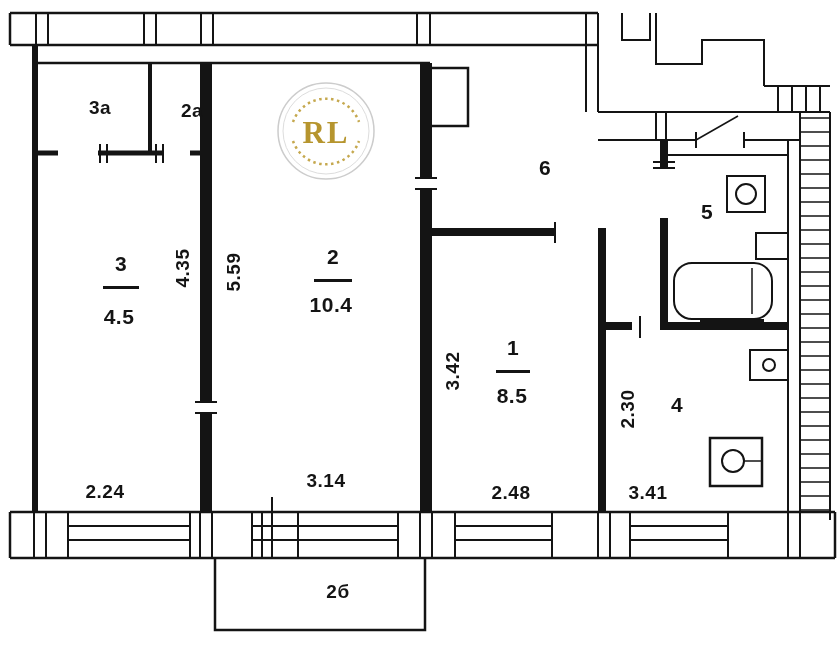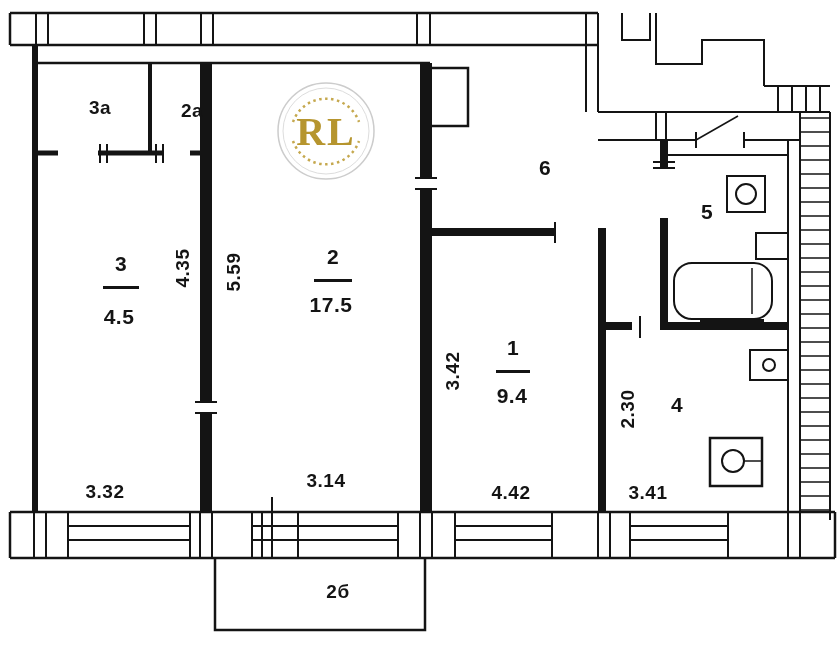--- a/index.html
+++ b/index.html
@@ -12,21 +12,21 @@
     position:absolute;transform:translate(-50%,-50%);
     font-weight:700;font-size:21px;line-height:1;white-space:nowrap;
     color:#141414;letter-spacing:0.5px;
   }
   .lbl.small{font-size:19px;}
   .lbl.dim{font-size:19px;}
   .lbl.vert{transform:translate(-50%,-50%) rotate(-90deg);}
   .fline{position:absolute;height:2.5px;background:#141414;}
   .logo-text{
     position:absolute;left:326px;top:132px;transform:translate(-50%,-50%);
-    font-family:"Liberation Serif",serif;font-weight:700;font-size:40px;
+    font-family:"Liberation Serif",serif;font-weight:700;font-size:31px;
     color:var(--logo-gold,#b6952e);letter-spacing:2px;line-height:1;
   }
 </style>
 </head>
 <body>
 
 <div class="stage">
 
   <svg class="plan" width="837" height="650" viewBox="0 0 837 650">
 
@@ -124,34 +124,34 @@
 
   <div class="lbl small" style="left:100px;top:107px">3а</div>
   <div class="lbl small" style="left:192px;top:110px">2а</div>
 
   <div class="lbl" style="left:121px;top:263px">3</div>
   <div class="fline" style="left:103px;top:286px;width:36px"></div>
   <div class="lbl" style="left:119px;top:316px">4.5</div>
 
   <div class="lbl" style="left:333px;top:256px">2</div>
   <div class="fline" style="left:314px;top:279px;width:38px"></div>
-  <div class="lbl" style="left:331px;top:304px">17.5</div>
+  <div class="lbl" style="left:331px;top:304px">10.4</div>
 
   <div class="lbl" style="left:513px;top:347px">1</div>
   <div class="fline" style="left:496px;top:370px;width:34px"></div>
-  <div class="lbl" style="left:512px;top:395px">9.4</div>
+  <div class="lbl" style="left:512px;top:395px">8.5</div>
 
   <div class="lbl" style="left:545px;top:167px">6</div>
   <div class="lbl" style="left:707px;top:211px">5</div>
   <div class="lbl" style="left:677px;top:404px">4</div>
   <div class="lbl small" style="left:338px;top:591px">2б</div>
 
   <div class="lbl dim vert" style="left:182px;top:268px">4.35</div>
   <div class="lbl dim vert" style="left:233px;top:272px">5.59</div>
   <div class="lbl dim vert" style="left:452px;top:371px">3.42</div>
   <div class="lbl dim vert" style="left:627px;top:409px">2.30</div>
 
-  <div class="lbl dim" style="left:105px;top:491px">3.32</div>
+  <div class="lbl dim" style="left:105px;top:491px">2.24</div>
   <div class="lbl dim" style="left:326px;top:480px">3.14</div>
-  <div class="lbl dim" style="left:511px;top:492px">4.42</div>
+  <div class="lbl dim" style="left:511px;top:492px">2.48</div>
   <div class="lbl dim" style="left:648px;top:492px">3.41</div>
 
 </div>
 
 </body></html>

